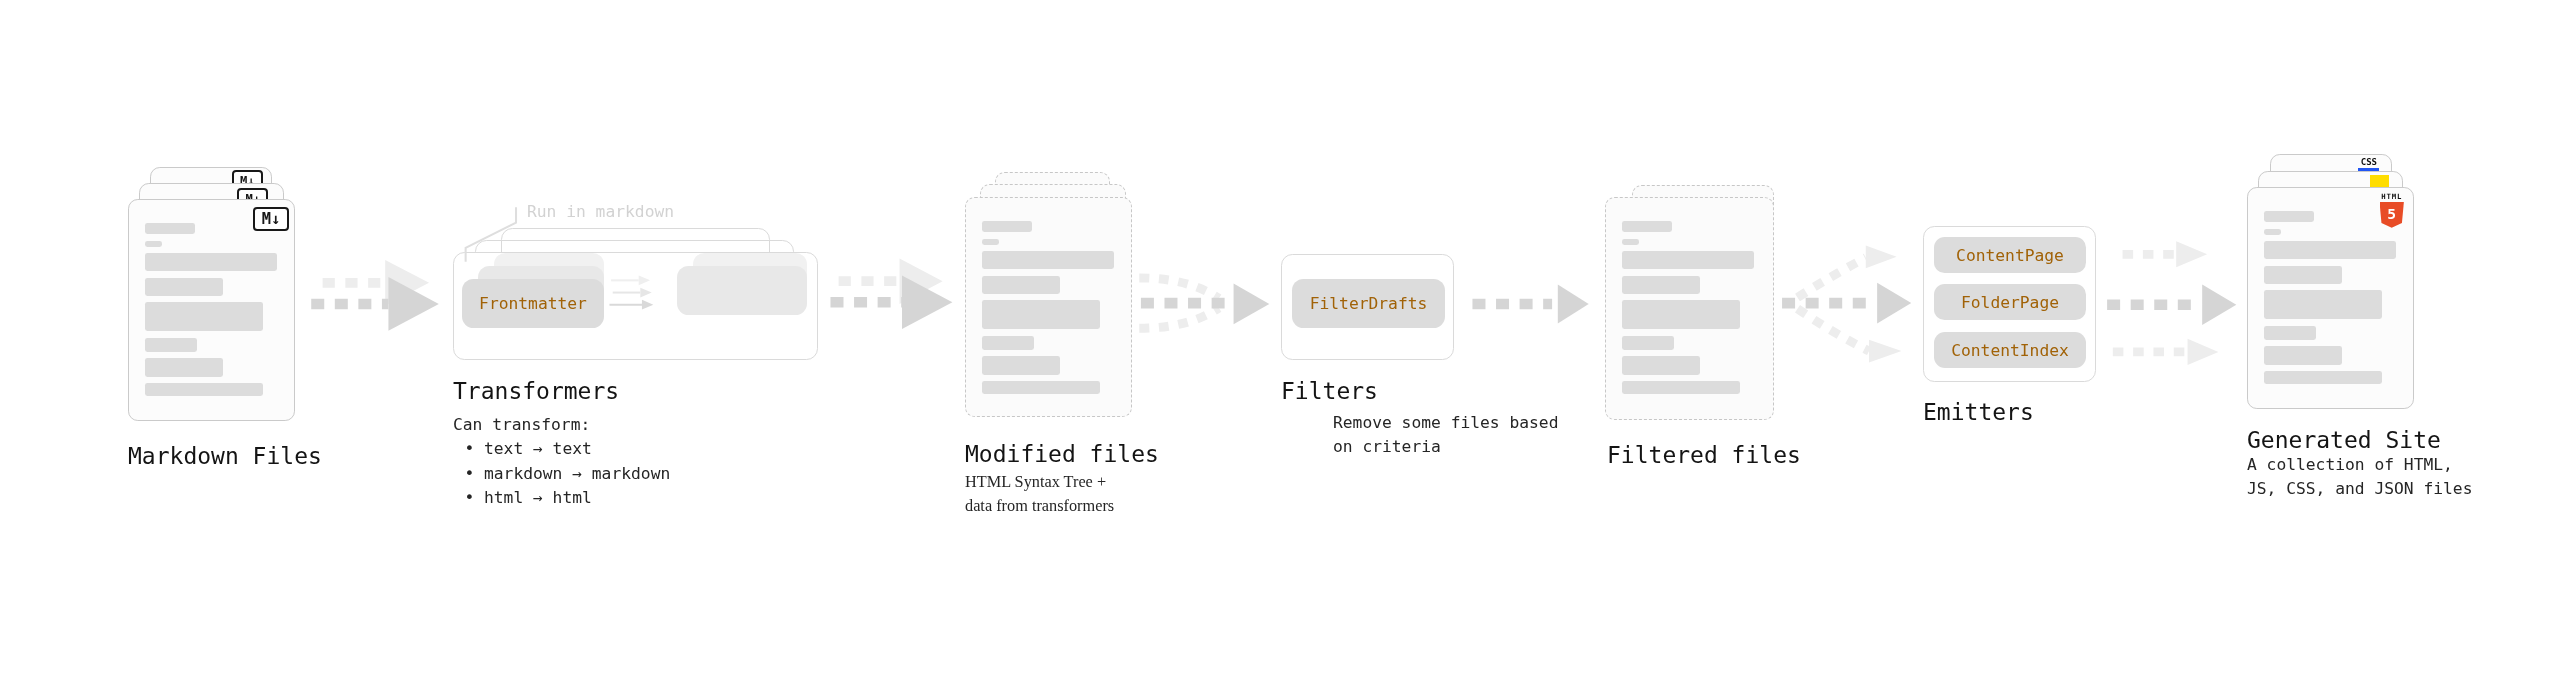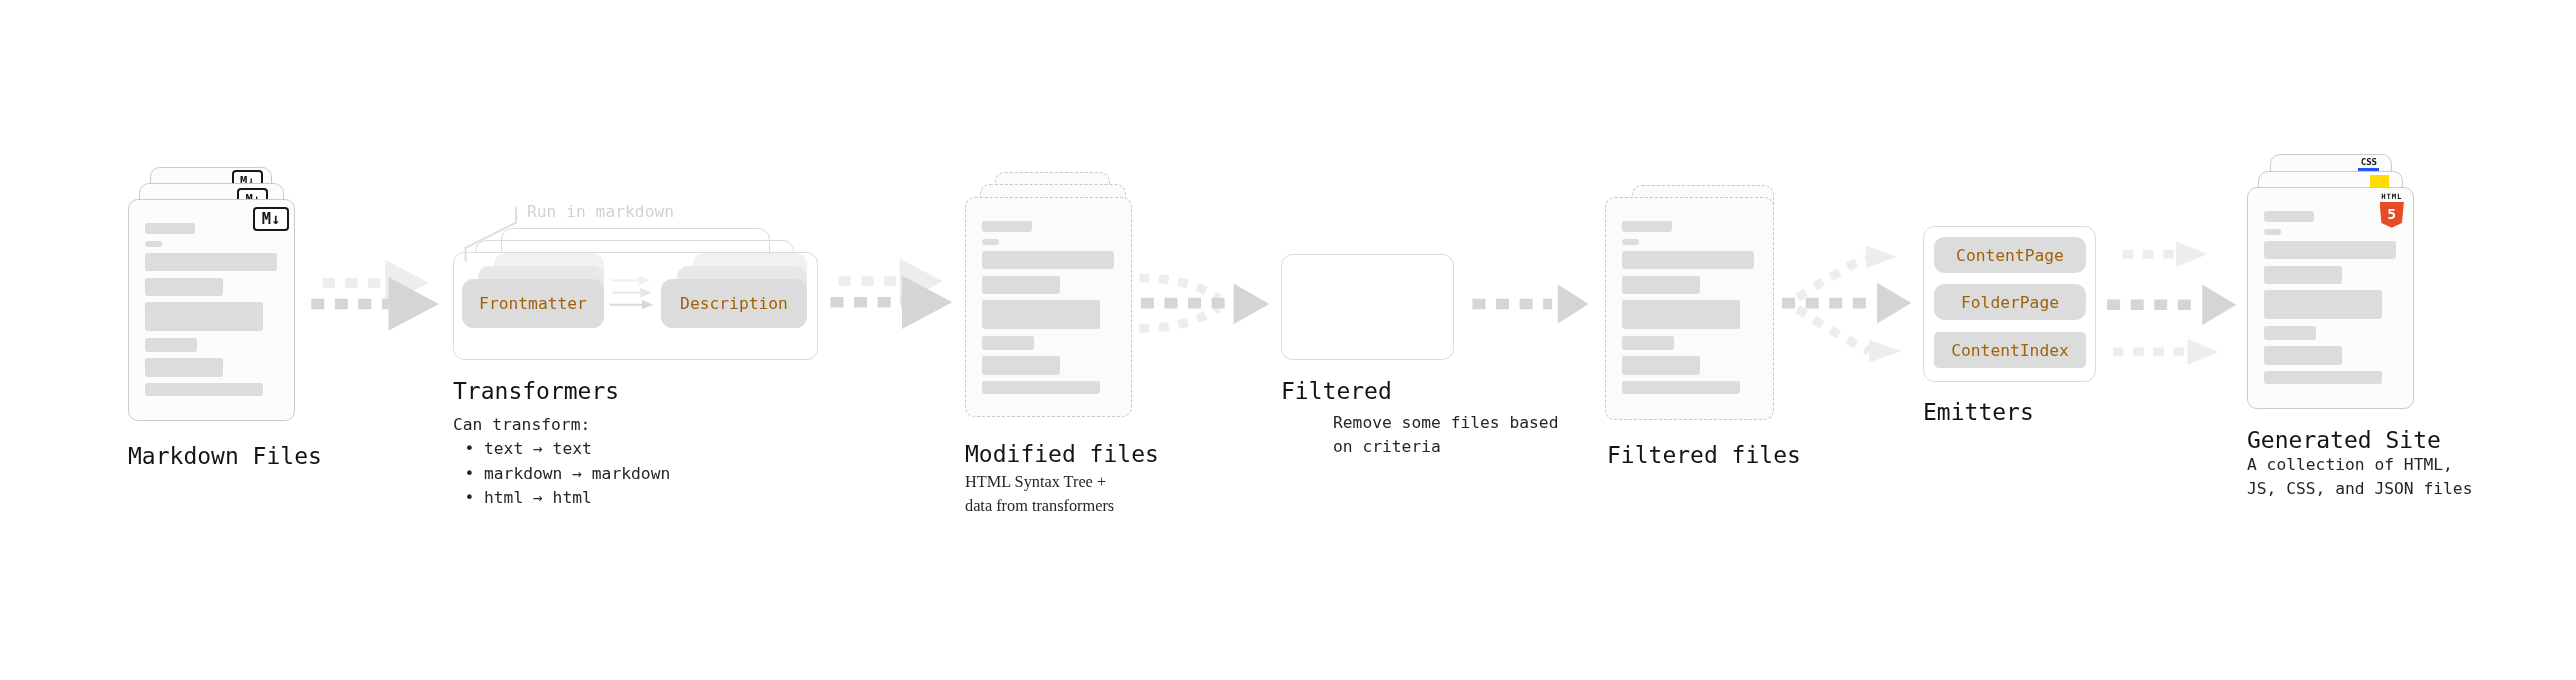--- a/index.html
+++ b/index.html
@@ -80,21 +80,20 @@
     <div class="obox ghost" style="left:501px;top:228px;width:269px;height:101px;"></div>
     <div class="obox ghost" style="left:475px;top:240px;width:319px;height:105px;"></div>
     <div class="obox" style="left:453px;top:252px;width:365px;height:108px;"></div>
 
     <div class="pill g2" style="left:494px;top:253px;width:110px;height:49px;"></div>
     <div class="pill g1" style="left:478px;top:266px;width:126px;height:49px;"></div>
     <div class="pill" style="left:462px;top:279px;width:142px;height:49px;">Frontmatter</div>
 
     <div class="pill g2" style="left:693px;top:253px;width:114px;height:49px;"></div>
     <div class="pill g1" style="left:677px;top:266px;width:130px;height:49px;"></div>
-    <div class="pill" style="left:661px;top:279px;width:146px;height:49px;">Description</div>
 
     <div class="node-label" style="left:453px;top:377px;">Transformers</div>
     <div class="node-sub" style="left:453px;top:413px;">
       <div>Can transform:</div>
       <div class="indent">• text → text</div>
       <div class="indent">• markdown → markdown</div>
       <div class="indent">• html → html</div>
     </div>
   </div>
 
@@ -115,21 +114,22 @@
     </div>
     <div class="node-label" style="left:965px;top:440px;">Modified files</div>
     <div class="node-sub" style="left:965px;top:470px;font-family:Liberation Serif, serif;">
       <div>HTML Syntax Tree +</div>
       <div>data from transformers</div>
     </div>
   </div>
 
   <div class="node">
     <div class="obox" style="left:1281px;top:254px;width:173px;height:106px;"></div>
-    <div class="node-label" style="left:1281px;top:377px;">Filtered</div>
+    <div class="pill" style="left:1292px;top:279px;width:153px;height:49px;">FilterDrafts</div>
+    <div class="node-label" style="left:1281px;top:377px;">Filters</div>
     <div class="node-sub" style="left:1333px;top:411px;">
       <div>Remove some files based</div>
       <div>on criteria</div>
     </div>
   </div>
 
   <div class="node">
     <div class="card dashed" style="left:1632px;top:185px;width:142px;height:222px;"></div>
     <div class="card dashed" style="left:1605px;top:197px;width:169px;height:223px;">
       <div class="bars">
@@ -143,21 +143,21 @@
           <div class="bar" style="width: 118px; height: 13px;"></div>
         </div>
     </div>
     <div class="node-label" style="left:1607px;top:441px;">Filtered files</div>
   </div>
 
   <div class="node">
     <div class="obox" style="left:1923px;top:226px;width:173px;height:156px;"></div>
     <div class="pill" style="left:1934px;top:237px;width:152px;height:36px;border-radius:10.6px;">ContentPage</div>
     <div class="pill" style="left:1934px;top:284px;width:152px;height:36px;border-radius:10.6px;">FolderPage</div>
-    <div class="pill" style="left:1934px;top:332px;width:152px;height:36px;border-radius:5px;">ContentIndex</div>
+    <div class="pill" style="left:1934px;top:332px;width:152px;height:36px;border-radius:11px;">ContentIndex</div>
     <div class="node-label" style="left:1923px;top:398px;">Emitters</div>
   </div>
 
   <div class="node">
     <div class="card" style="left:2270px;top:154px;width:122px;height:222px;">
       <div class="css-badge">
         <div class="t">CSS</div>
         <div class="u"></div>
       </div>
     </div>

